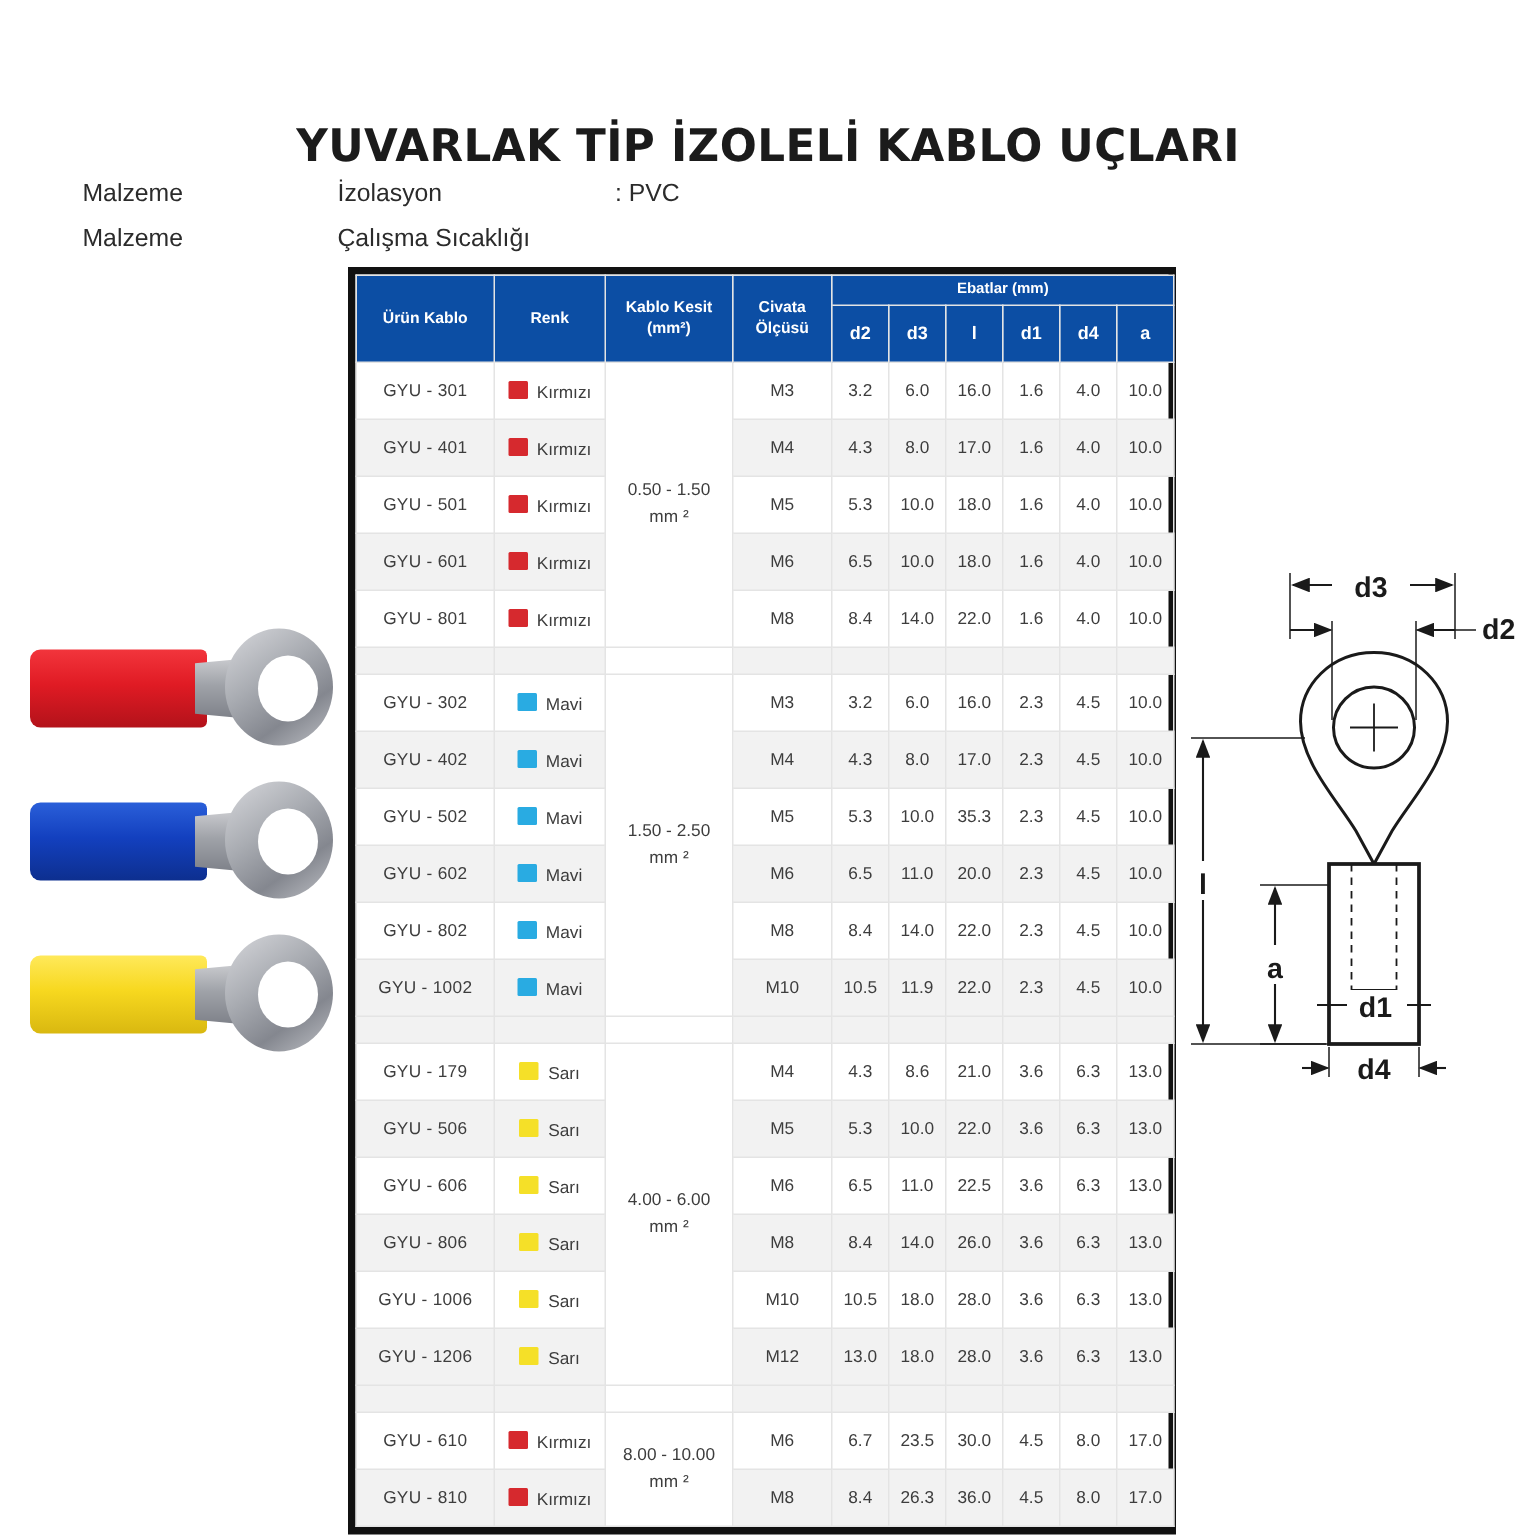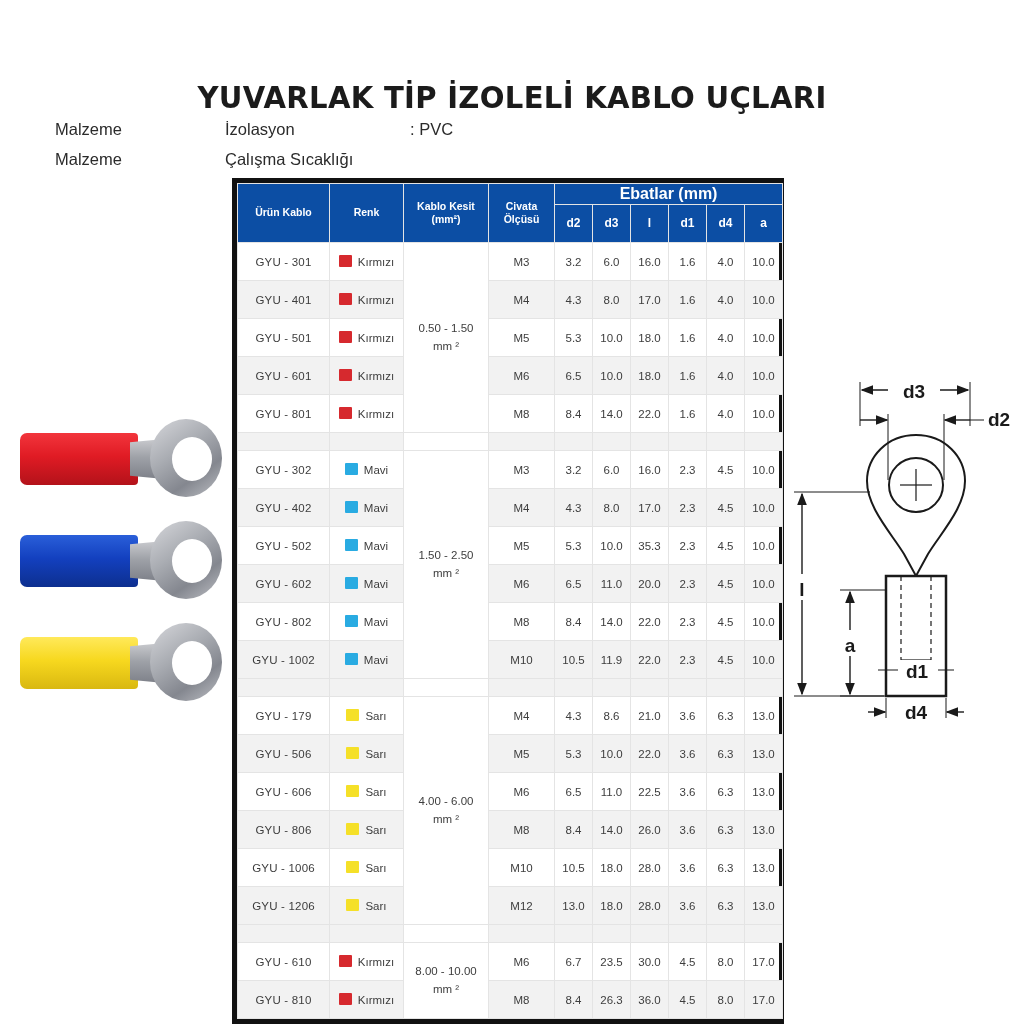--- a/index.html
+++ b/index.html
@@ -109,21 +109,21 @@
     vertical-align: middle;
   }
   thead th {
     background: #0c4ea4;
     color: #ffffff;
     font-weight: 700;
     font-size: 10.5px;
     border: 1px solid #2f6cb8;
     line-height: 1.25;
   }
-  thead th.grp { font-size: 16px; height: 20px; }
+  thead th.grp { font-size: 10px; height: 20px; }
   thead th.sub { height: 38px; font-size: 12px; }
   thead th.tall { height: 58px; font-size: 10.5px; }
 
   tbody td { height: 38px; font-size: 11.5px; }
   tr.alt td { background: #f2f2f2; }
   tr.gap td {
     height: 18px;
     background: #f2f2f2;
     border-left: 1px solid #e4e4e4;
     border-right: 1px solid #e4e4e4;

